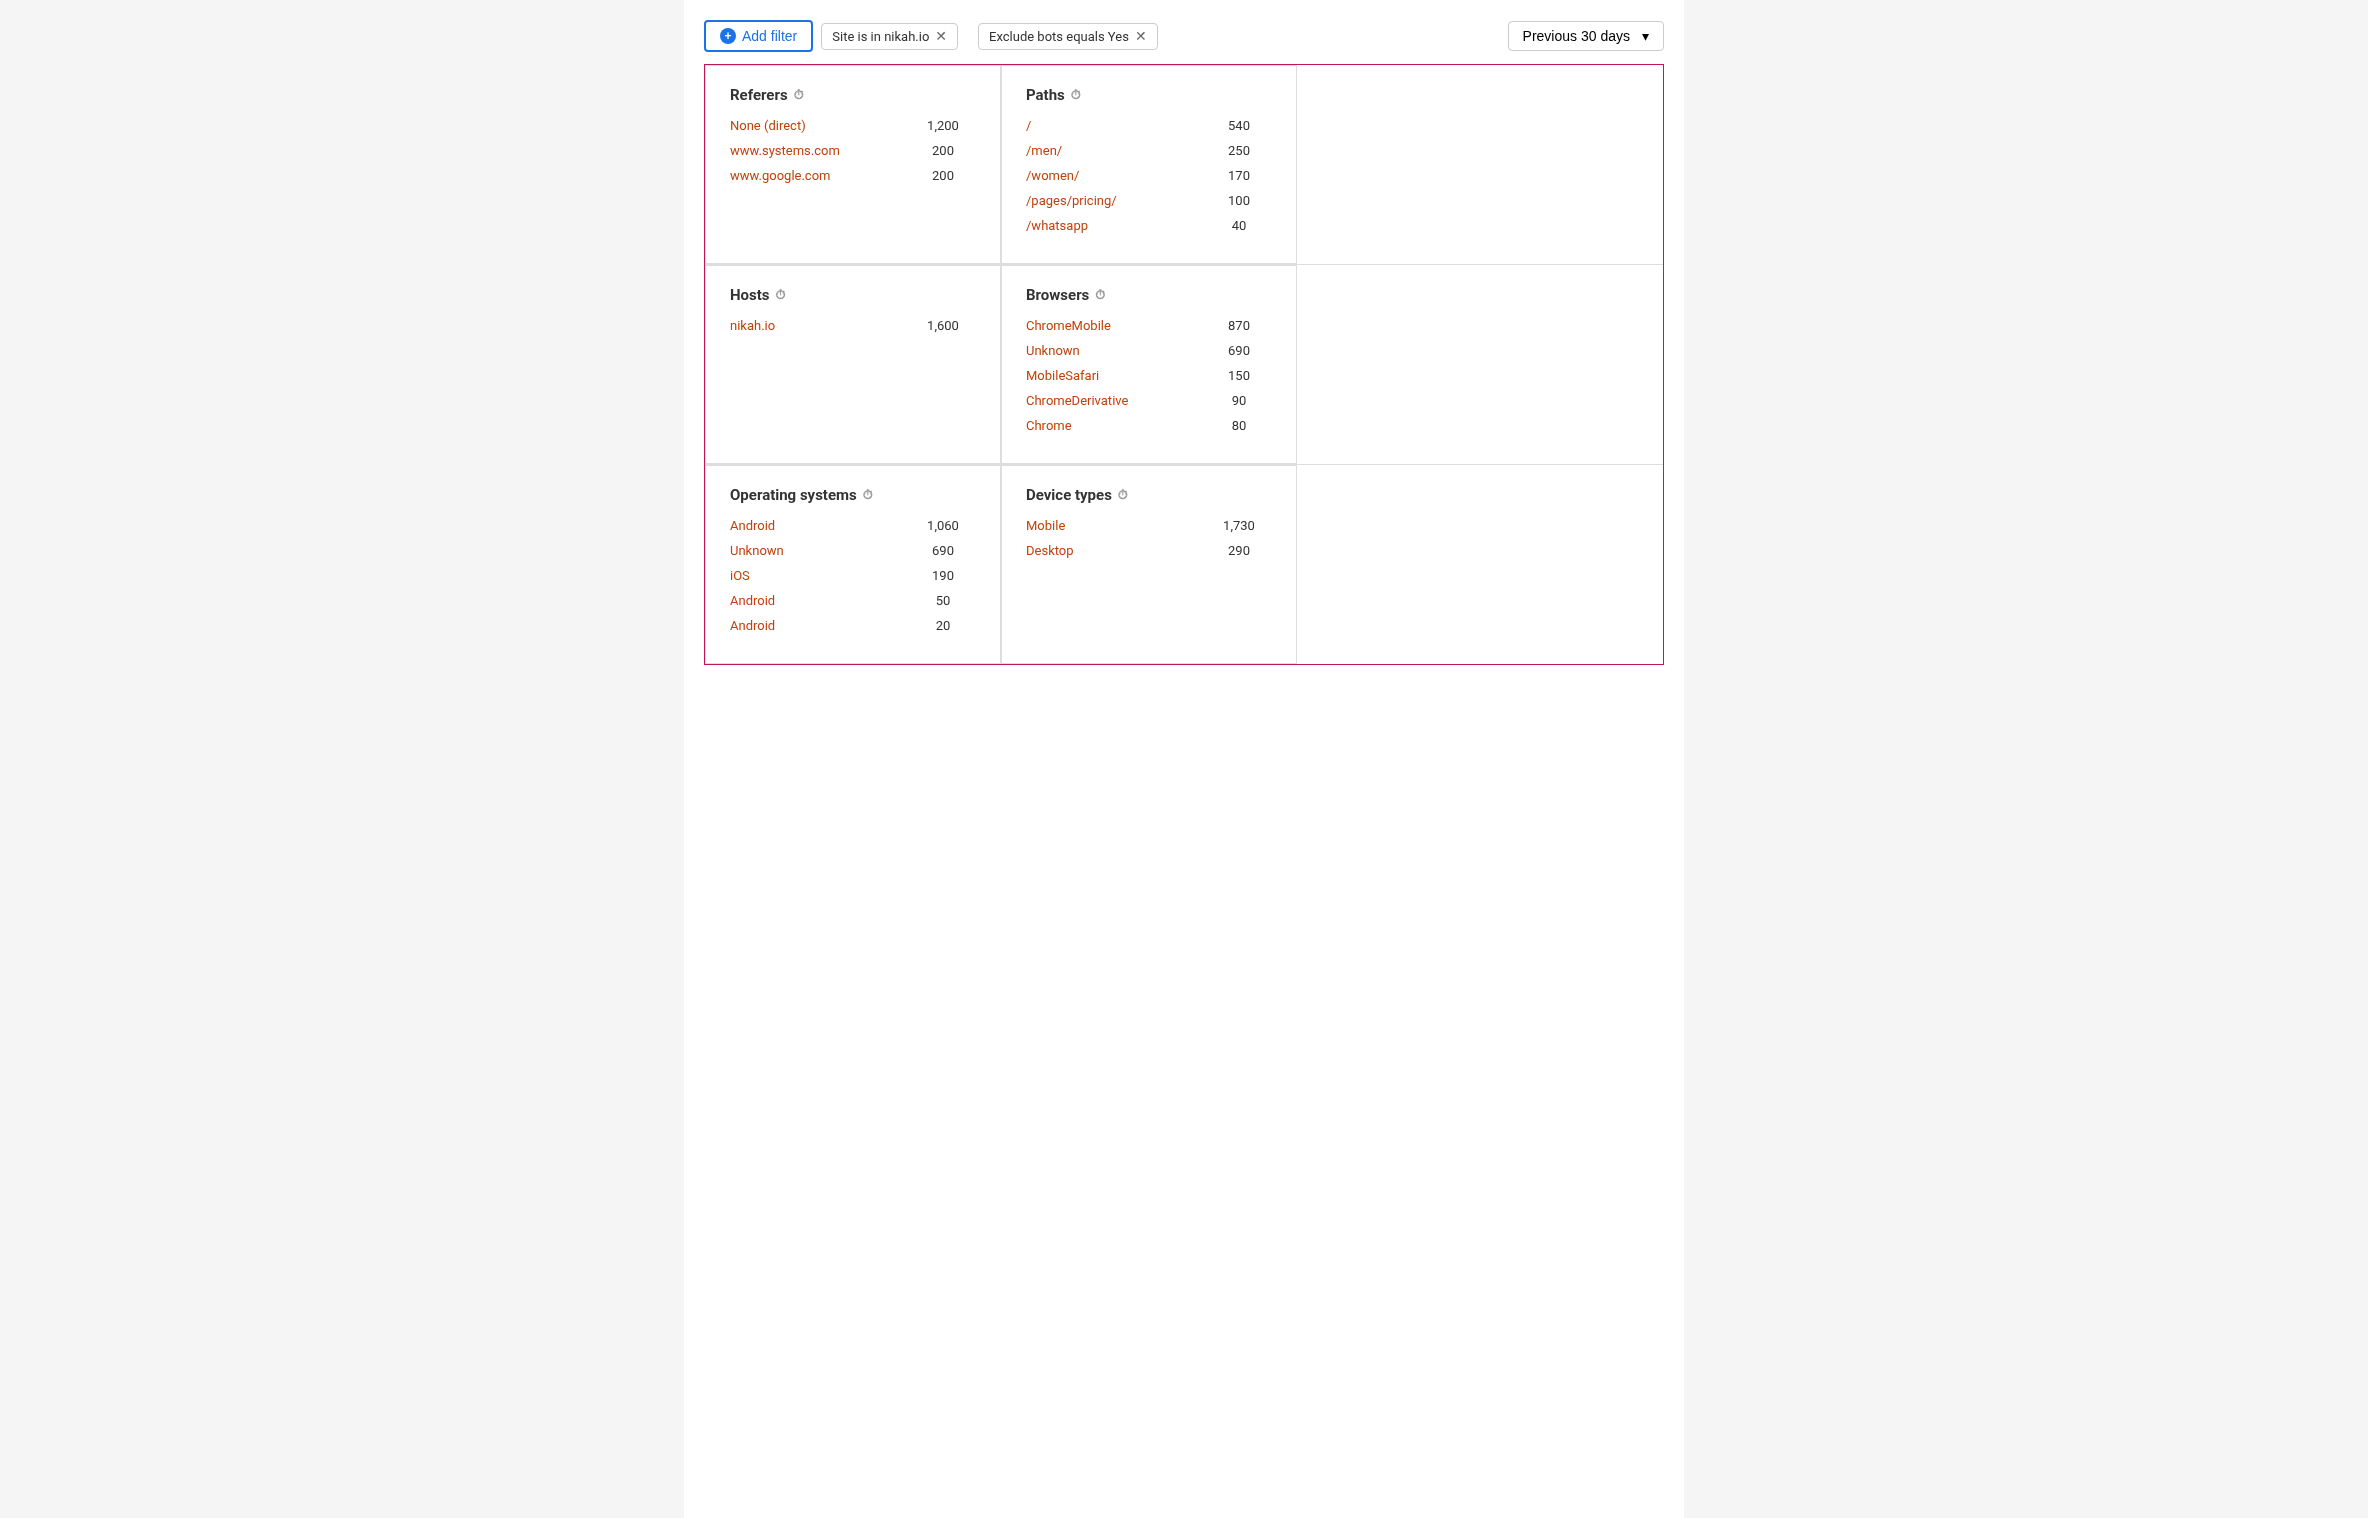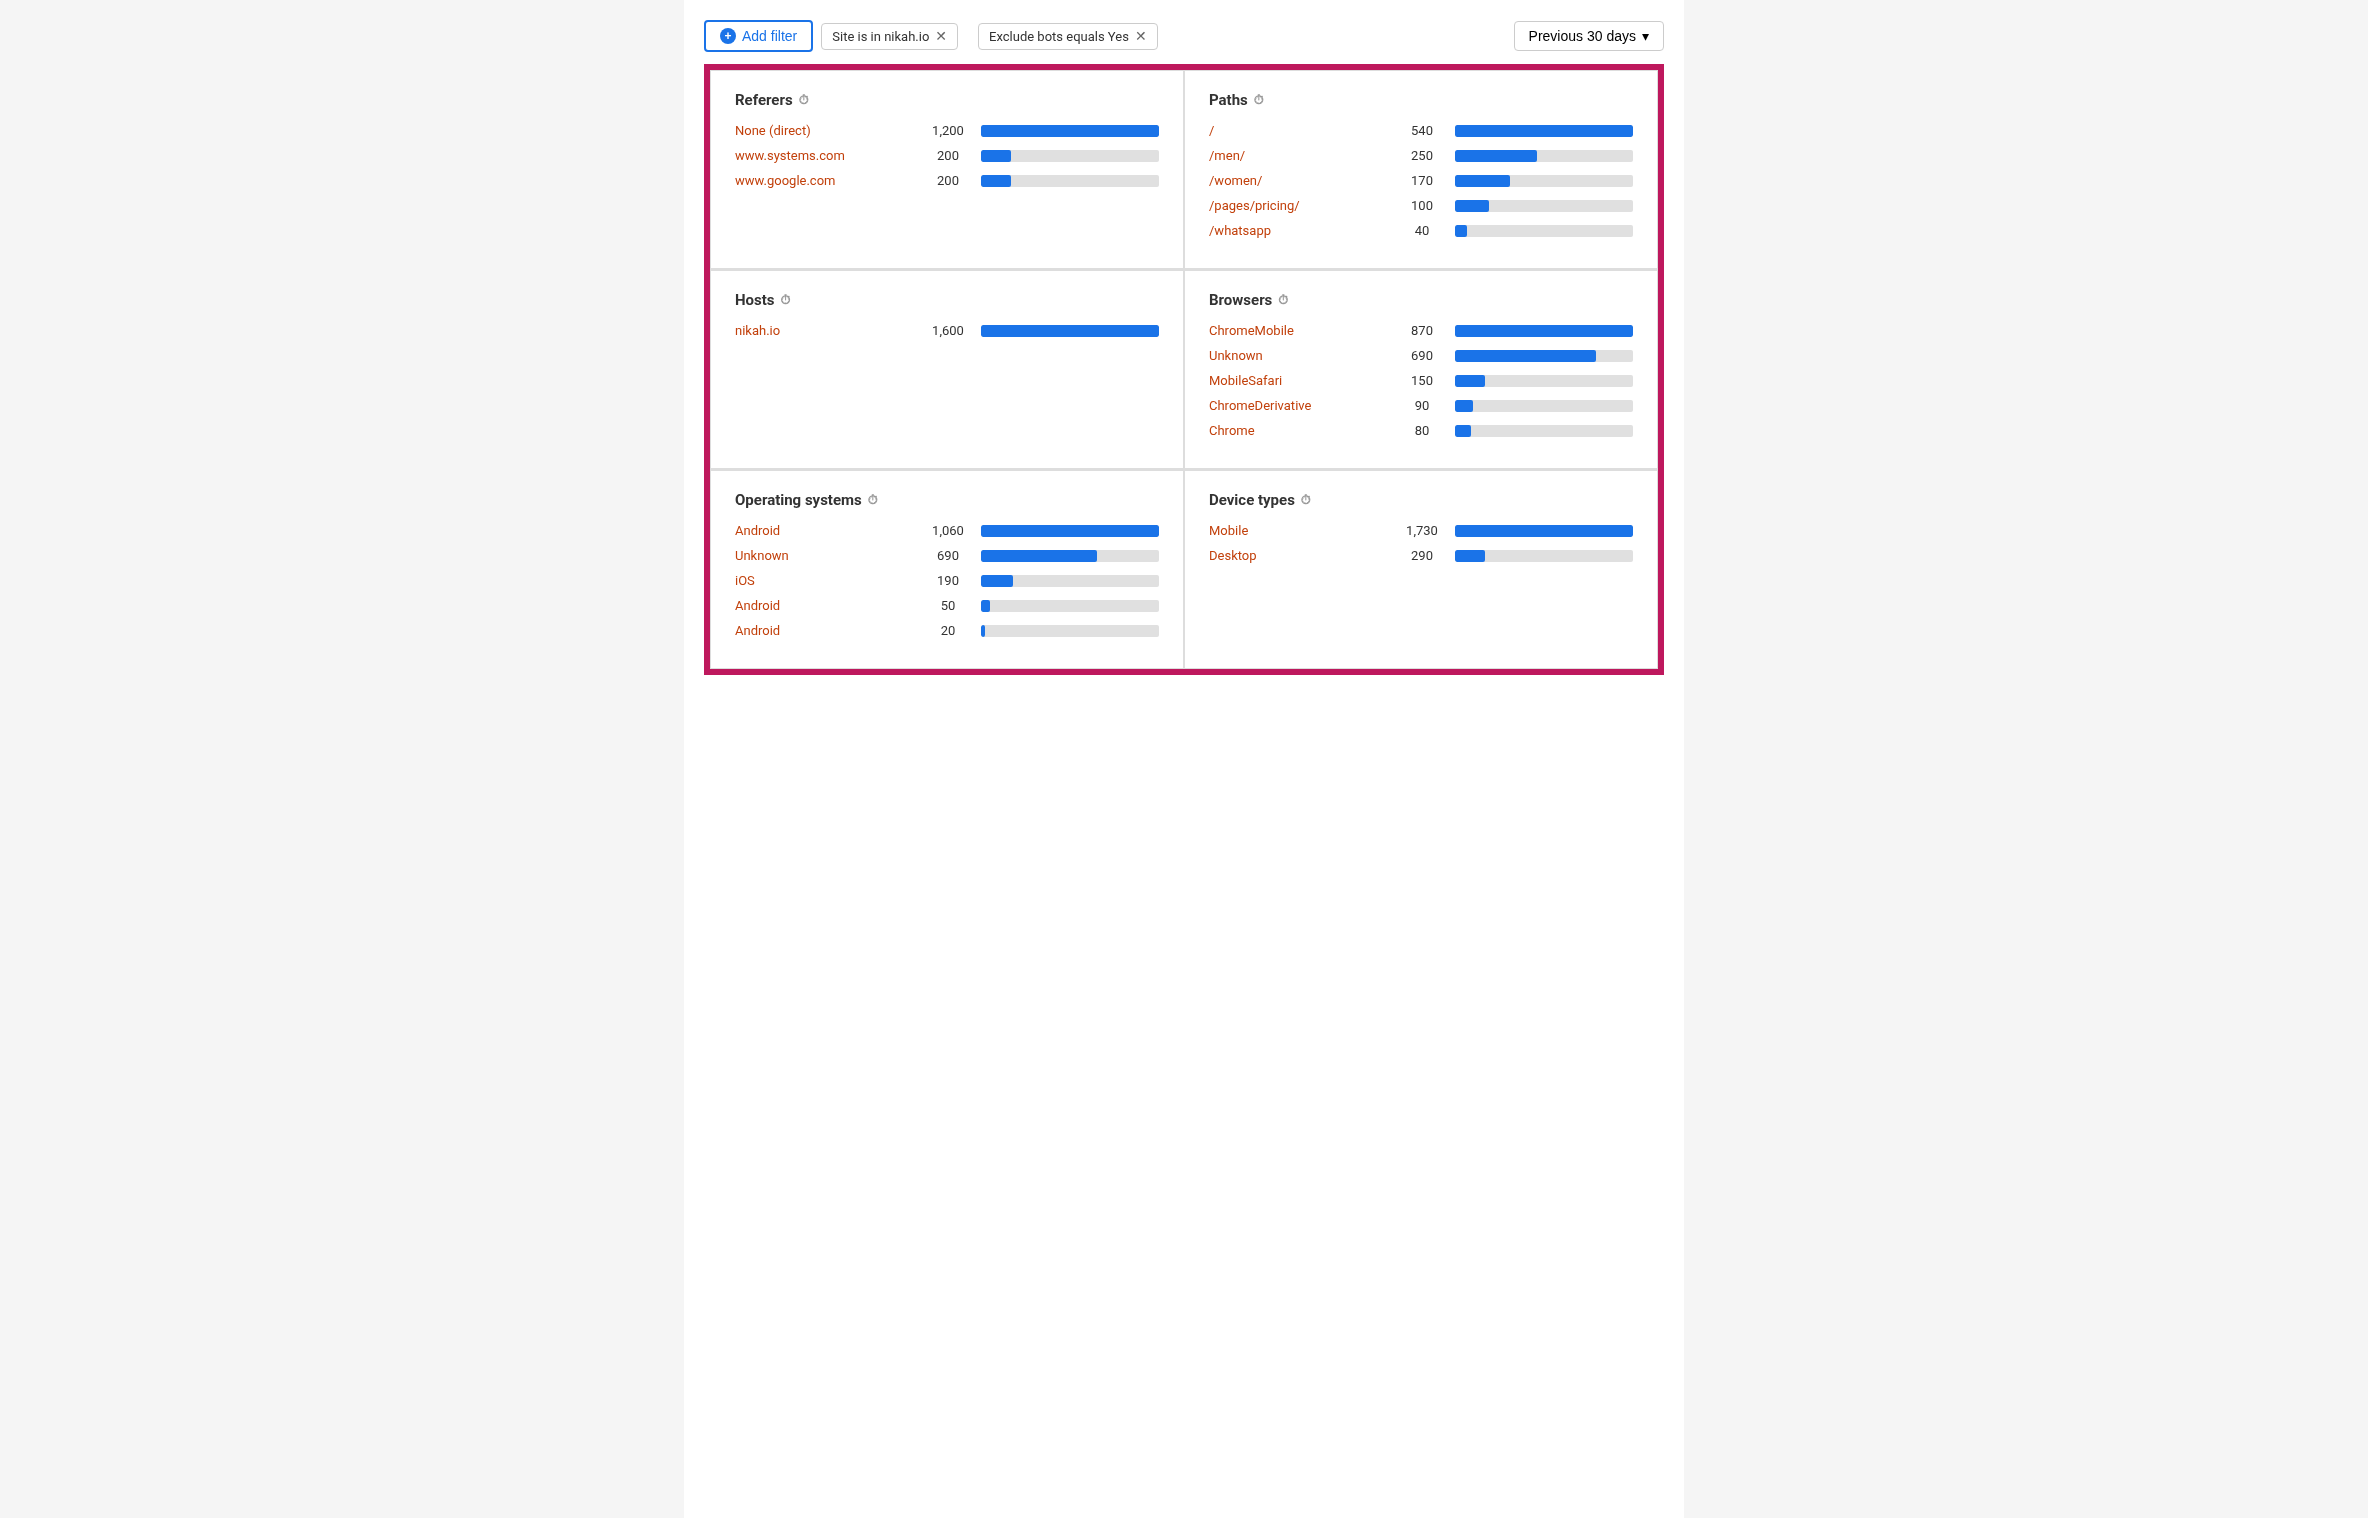--- a/index.html
+++ b/index.html
@@ -72,26 +72,26 @@
     }
     .date-btn {
       border: 1px solid #ccc;
       background: #fff;
       padding: 6px 14px;
       border-radius: 4px;
       cursor: pointer;
       font-size: 14px;
       display: flex;
       align-items: center;
-      gap: 6px;
+      gap: 12px;
     }
     .grid-2col {
       display: grid;
-      grid-template-columns: 1fr 1fr;
-      border: 6px solid #be185d;
+      grid-template-columns: 1fr 1fr 1fr 1fr;
+      border: 1px solid #be185d;
       margin-top: 0;
     }
     .panel {
       padding: 20px 24px;
       border: 1px solid #ddd;
     }
     .panel:nth-child(odd) {
       border-right: 1px solid #ddd;
     }
     .panel-title {

